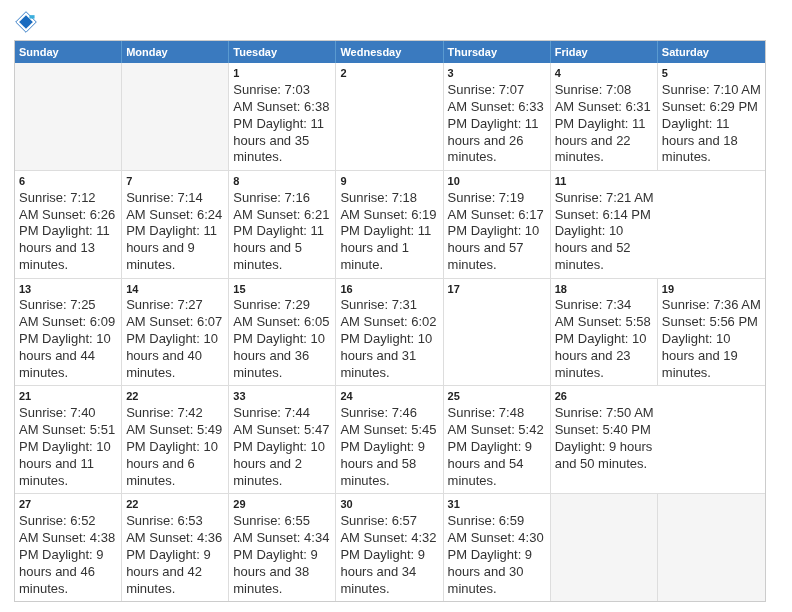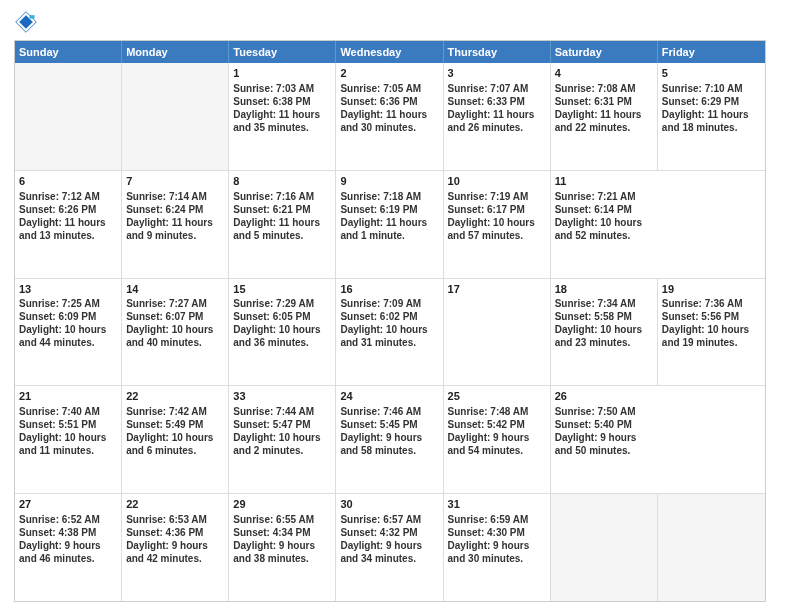--- a/index.html
+++ b/index.html
@@ -105,24 +105,23 @@
     .cal-cell:last-child { border-right: none; }
     .cal-cell.empty { background: #f5f5f5; }
     .day-num {
       font-size: 11px;
       font-weight: bold;
       color: #222;
       display: block;
       margin-bottom: 1px;
     }
     .cell-text {
-      font-size: 10px;
+      font-size: 13px;
       color: #333;
       line-height: 1.3;
-      font-weight: bold;
     }
   </style>
 </head>
 <body>
 
 <div class="page">
   <div class="header">
     <div class="logo">
       <svg class="logo-icon" viewBox="0 0 28 28" xmlns="http://www.w3.org/2000/svg">
         <polygon points="14,2 26,14 14,26 2,14" fill="none" stroke="#1a6bbf" stroke-width="1"></polygon>
@@ -140,38 +139,35 @@
     </div>
   </div>
 
   <div class="calendar">
     <div class="cal-header-row">
       <div class="cal-header-cell">Sunday</div>
       <div class="cal-header-cell">Monday</div>
       <div class="cal-header-cell">Tuesday</div>
       <div class="cal-header-cell">Wednesday</div>
       <div class="cal-header-cell">Thursday</div>
+      <div class="cal-header-cell">Friday</div>
       <div class="cal-header-cell">Saturday</div>
-      <div class="cal-header-cell">Friday</div>
     </div>
     <div class="cal-body" id="cal-body">
     <div class="cal-row">
           <div class="cal-cell empty"></div>
           <div class="cal-cell empty"></div>
           <div class="cal-cell">
             <span class="day-num">1</span>
             <div class="cell-text">Sunrise: 7:03 AM
 Sunset: 6:38 PM
 Daylight: 11 hours and 35 minutes.</div>
           </div>
           <div class="cal-cell">
             <span class="day-num">2</span>
-            <div class="cell-text">Sunrise: 7:05 AM
-Sunset: 6:36 PM
-Daylight: 11 hours and 30 minutes.</div>
           </div>
           <div class="cal-cell">
             <span class="day-num">3</span>
             <div class="cell-text">Sunrise: 7:07 AM
 Sunset: 6:33 PM
 Daylight: 11 hours and 26 minutes.</div>
           </div>
           <div class="cal-cell">
             <span class="day-num">4</span>
             <div class="cell-text">Sunrise: 7:08 AM
@@ -237,21 +233,21 @@
 Daylight: 10 hours and 40 minutes.</div>
           </div>
           <div class="cal-cell">
             <span class="day-num">15</span>
             <div class="cell-text">Sunrise: 7:29 AM
 Sunset: 6:05 PM
 Daylight: 10 hours and 36 minutes.</div>
           </div>
           <div class="cal-cell">
             <span class="day-num">16</span>
-            <div class="cell-text">Sunrise: 7:09 AM
+            <div class="cell-text">Sunrise: 7:31 AM
 Sunset: 6:02 PM
 Daylight: 10 hours and 31 minutes.</div>
           </div>
           <div class="cal-cell">
             <span class="day-num">17</span>
           </div>
           <div class="cal-cell">
             <span class="day-num">18</span>
             <div class="cell-text">Sunrise: 7:34 AM
 Sunset: 5:58 PM

